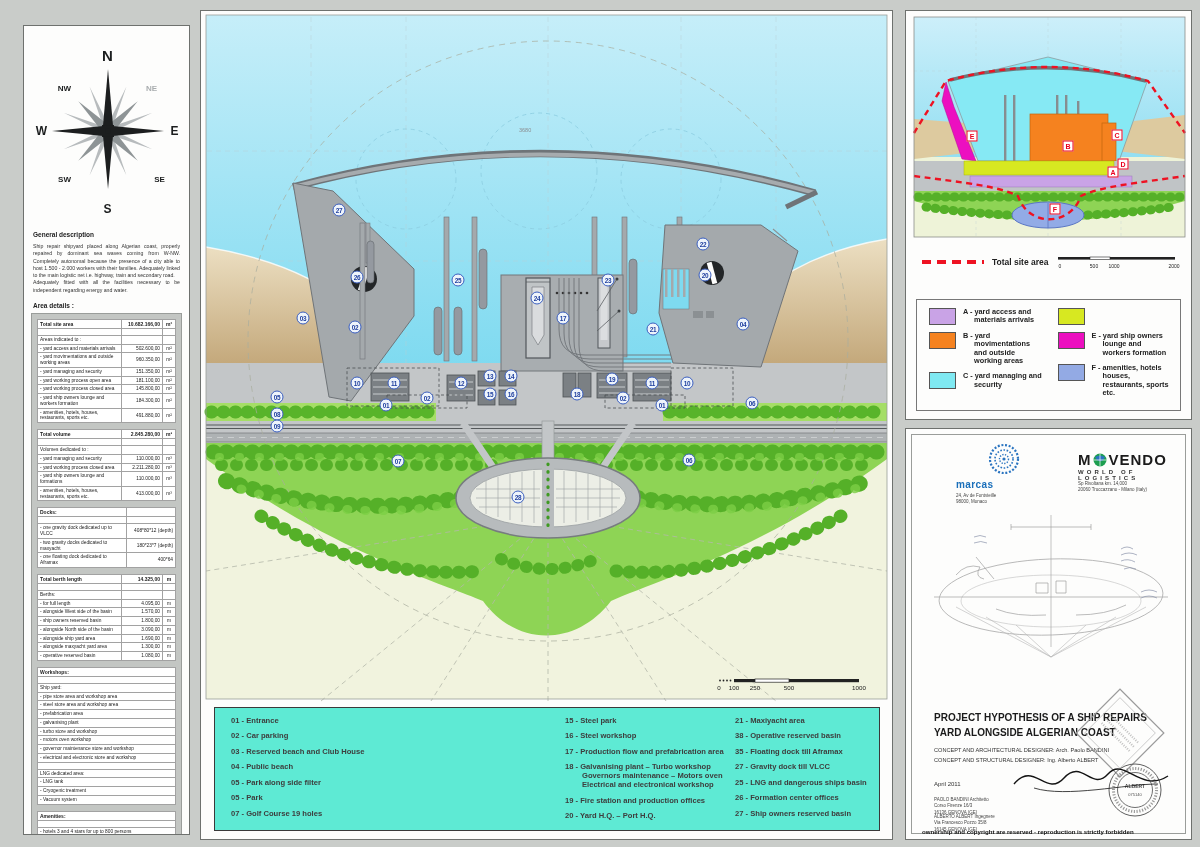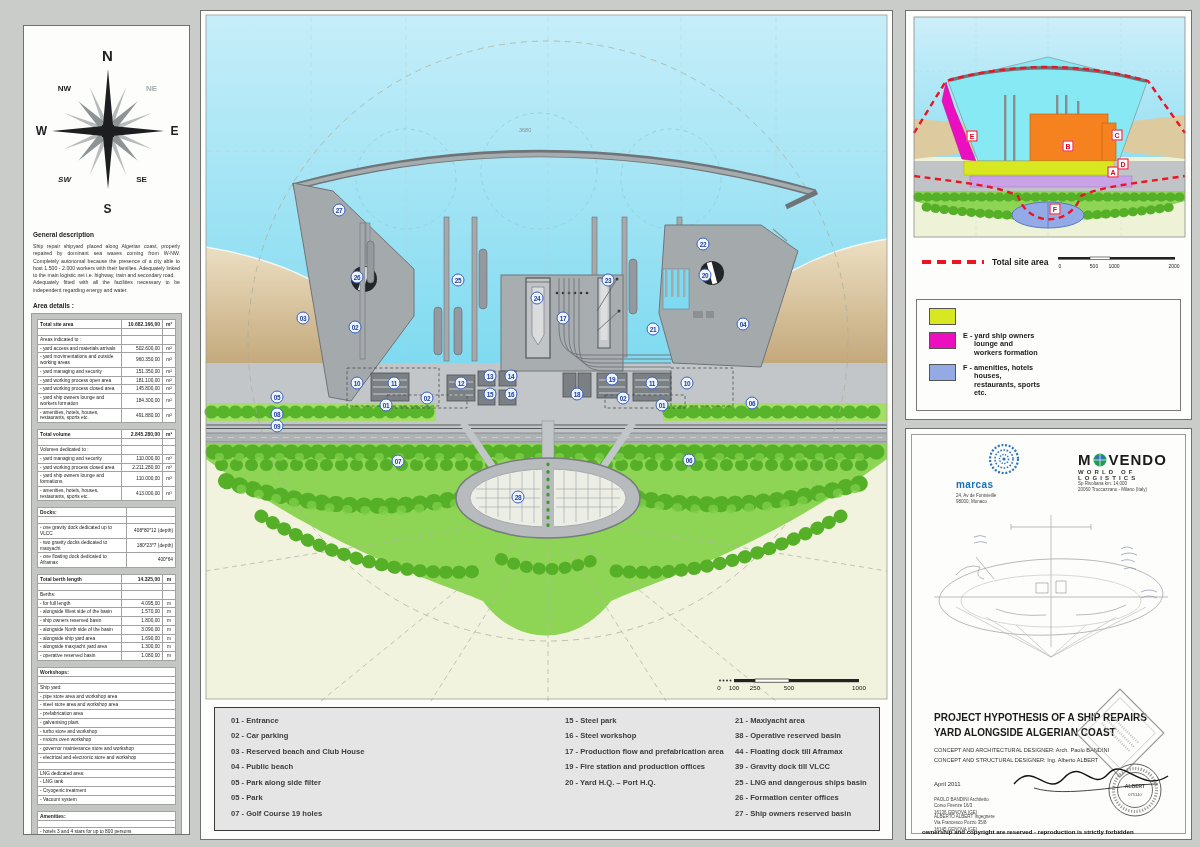--- a/index.html
+++ b/index.html
@@ -21,21 +21,21 @@
   table.tbl td{border:0.5px solid #a2a2a2;padding:1px 2px;line-height:1.2;vertical-align:middle;word-wrap:break-word;}
   table.tbl tr.hdr td{font-weight:bold;font-size:5px;}
   table.tbl td.v{text-align:right;width:36px;white-space:nowrap;}
   table.tbl td.u{width:8px;text-align:center;}
   table.tbl tr.sp td{height:4px;}
 
   
   #center-panel{left:200px;top:10px;width:693px;height:830px;}
   #map-svg{position:absolute;left:0;top:0;}
   .marker{position:absolute;width:13px;height:13px;border:1.2px solid #3b5fc0;border-radius:50%;background:#eef4fb;color:#1f3f9f;font-size:6.4px;font-weight:bold;display:flex;align-items:center;justify-content:center;transform:translate(-50%,-50%);box-sizing:border-box;letter-spacing:-0.3px;}
-  .legend-box{position:absolute;left:13px;top:696px;width:666px;height:124px;border:1.8px solid #3a3a3a;background:#e5e5e5;box-sizing:border-box;}
+  .legend-box{position:absolute;left:13px;top:696px;width:666px;height:124px;border:1.8px solid #3a3a3a;background:#5eead4;box-sizing:border-box;}
   .lcol{position:absolute;top:9px;display:flex;flex-direction:column;gap:6.5px;}
   .lcol .li{font-size:7.6px;font-weight:bold;color:#3d3d3d;white-space:pre-line;text-indent:-17px;padding-left:17px;line-height:1.18;}
   #lcol1{left:16px;width:140px;} #lcol2{left:158px;width:196px;} #lcol3{left:350px;width:172px;} #lcol4{left:520px;width:142px;}
 
   
   #ov-panel{left:905px;top:10px;width:287px;height:410px;}
   .ov-map-wrap{position:relative;width:287px;height:240px;}
   .badge{position:absolute;width:11px;height:11px;background:#fff;border:1.2px solid #e8001f;color:#e8001f;font-size:7px;font-weight:bold;display:flex;align-items:center;justify-content:center;transform:translate(-50%,-50%);box-sizing:border-box;}
   .ov-tsa{position:absolute;left:16px;top:246px;display:flex;align-items:center;gap:8px;}
   .ov-tsa-label{font-size:8.5px;font-weight:bold;color:#222;}
@@ -91,22 +91,22 @@
             <circle r="3"></circle>
           </g>
         </g>
       </svg>
       <span class="cl big" style="left:76px;top:22px;">N</span>
       <span class="cl mid" style="left:76px;top:176px;">S</span>
       <span class="cl mid" style="left:143px;top:98px;">E</span>
       <span class="cl mid" style="left:10px;top:98px;">W</span>
       <span class="cl small" style="left:33px;top:55px;">NW</span>
       <span class="cl small lite" style="left:120px;top:55px;text-align:center;">NE</span>
-      <span class="cl small" style="left:33px;top:146px;font-style:italic;">SW</span>
-      <span class="cl small" style="left:110px;top:146px;">SE</span>
+      <span class="cl small" style="left:33px;top:146px;">SW</span>
+      <span class="cl small" style="left:128px;top:146px;">SE</span>
     </div>
 
     <div class="desc-title">General description</div>
     <div class="desc-body">Ship repair shipyard placed along Algerian coast, properly repaired by dominant sea waves coming from W-NW. Completely autonomal because the presence of a city able to host 1.500 - 2.000 workers with their families. Adequately linked to the main logistic net i.e. highway, train and secondary road.
 Adequately fitted with all the facilities necessary to be independent regarding energy and water.</div>
     <div class="area-label">Area details :</div>
 
     <div class="gray-box">
       <table class="tbl">
         <tbody>
@@ -667,28 +667,31 @@
           <div class="li">03 - Reserved beach and Club House</div>
           <div class="li">04 - Public beach</div>
           <div class="li">05 - Park along side filter</div>
           <div class="li">05 - Park</div>
           <div class="li">07 - Golf Course 19 holes</div>
         </div>
       <div class="lcol" id="lcol3">
           <div class="li">15 - Steel park</div>
           <div class="li">16 - Steel workshop</div>
           <div class="li">17 - Production flow and prefabrication area</div>
+          <div class="li">18 - Galvanising plant – Turbo workshop
+Governors maintenance – Motors oven
+Electrical and electronical workshop</div>
           <div class="li">19 - Fire station and production offices</div>
           <div class="li">20 - Yard H.Q. – Port H.Q.</div>
         </div>
       <div class="lcol" id="lcol4">
           <div class="li">21 - Maxiyacht area</div>
           <div class="li">38 - Operative reserved basin</div>
-          <div class="li">44 - Floating dock till Aframax</div>
-          <div class="li">39 - Gravity dock till VLCC</div>
+          <div class="li">35 - Floating dock till Aframax</div>
+          <div class="li">27 - Gravity dock till VLCC</div>
           <div class="li">25 - LNG and dangerous ships basin</div>
           <div class="li">26 - Formation center offices</div>
           <div class="li">27 - Ship owners reserved basin</div>
         </div>
     </div>
   </div>
 
   <div class="panel" id="ov-panel">
     <div class="ov-map-wrap">
       <svg width="287" height="240" viewBox="0 0 287 240">
@@ -763,20 +766,39 @@
             <text y="13" x="58">1000</text>
             <text y="13" x="118">2000</text>
           </g>
       </svg>
     </div>
 
     <div class="zones-box">
       <div class="zcol">
 
       <div class="zitem">
+          <div class="zswatch" style="background: rgb(201, 163, 230);"></div>
+          <div class="ztext">A - yard access and
+materials arrivals</div>
+        </div>
+          <div class="zitem">
+          <div class="zswatch" style="background: rgb(245, 130, 31);"></div>
+          <div class="ztext">B - yard movimentations
+and outside
+working areas</div>
+        </div>
+          <div class="zitem">
+          <div class="zswatch" style="background: rgb(127, 233, 242);"></div>
+          <div class="ztext">C - yard managing and
+security</div>
+        </div>
+        </div>
+      <div class="zcol">
+
+      <div class="zitem">
           <div class="zswatch" style="background: rgb(215, 232, 33);"></div>
         </div>
           <div class="zitem">
           <div class="zswatch" style="background: rgb(236, 15, 192);"></div>
           <div class="ztext">E - yard ship owners
 lounge and
 workers formation</div>
         </div>
           <div class="zitem">
           <div class="zswatch" style="background: rgb(147, 170, 228);"></div>

